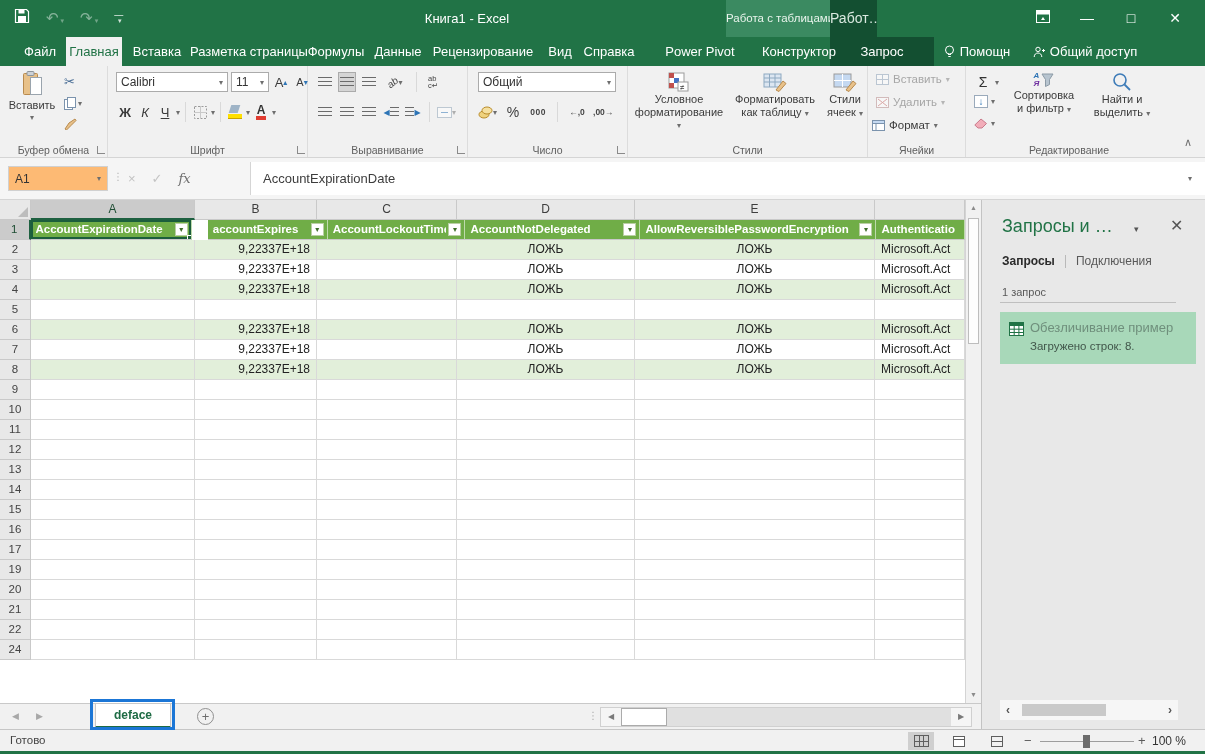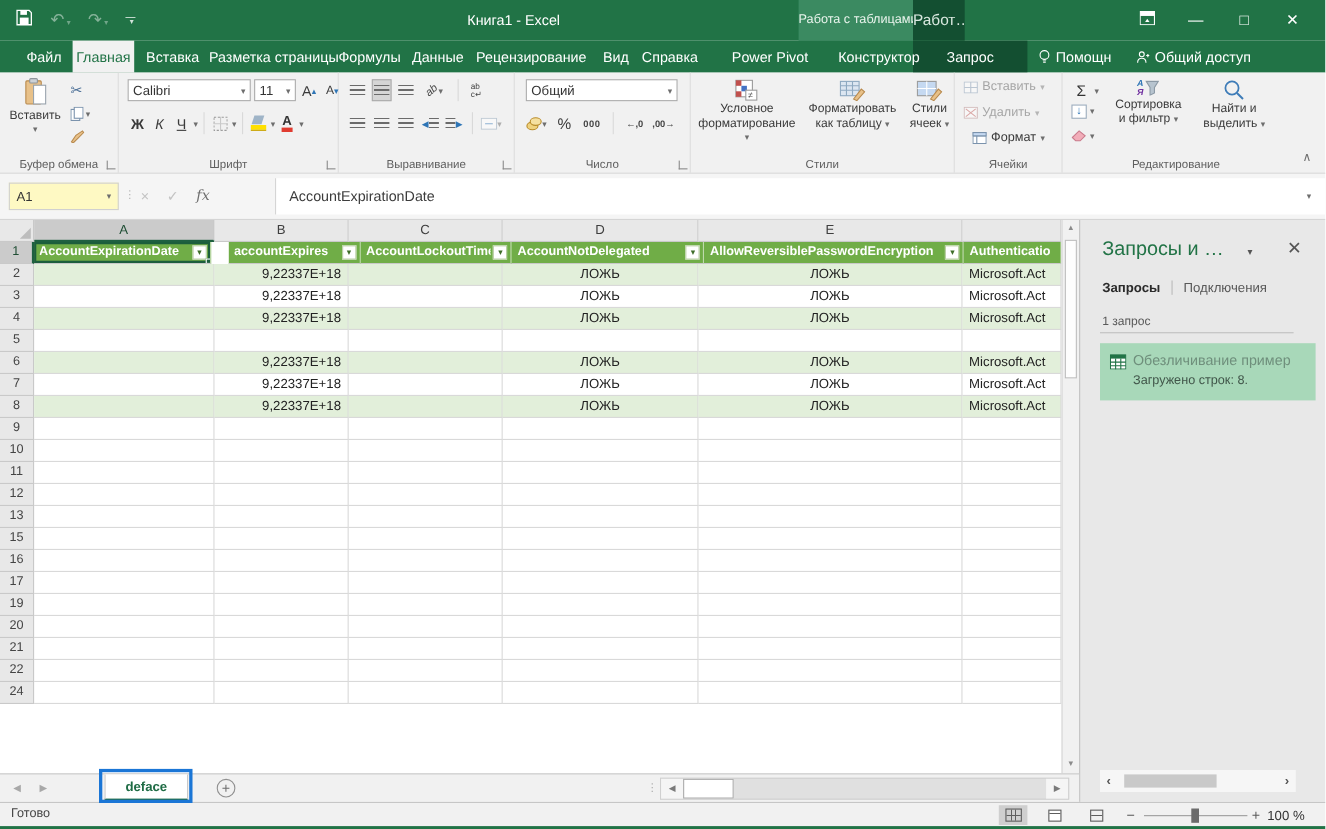--- a/index.html
+++ b/index.html
@@ -52,21 +52,21 @@
   .scis{font-style:normal;color:#4A6E96;font-size:13px;}
   .sigma{font-size:14px;color:#333;}
   .fd{font-style:normal;font-size:10px;color:#2E75B6;border:1px solid #9AAABB;width:12px;height:11px;line-height:11px;text-align:center;display:inline-block;background:#fff;}
   .disab{color:#A6A6A6;}
   .sortletters{display:inline-flex;flex-direction:column;font-size:8px;font-weight:bold;line-height:8px;}
   .sortletters .la{color:#2E75B6;} .sortletters .lya{color:#7030A0;}
   .chev{color:#707070;font-size:11px;}
 
   
   .fbar{left:0;top:158px;width:1205px;height:42px;background:#F5F5F5;border-bottom:1px solid #D5D5D5;box-sizing:border-box;}
-  .nbox{left:8px;top:8px;width:100px;height:25px;background:#fef9c3;border:1px solid #D0D0D0;display:flex;align-items:center;font-size:12px;color:#333;padding:0 6px;box-sizing:border-box;}
+  .nbox{left:8px;top:8px;width:100px;height:25px;background:#fdba74;border:1px solid #D0D0D0;display:flex;align-items:center;font-size:12px;color:#333;padding:0 6px;box-sizing:border-box;}
   .fbtns{left:128px;top:8px;height:25px;display:flex;align-items:center;gap:16px;font-size:13px;}
   .fx{font-family:"DejaVu Serif",serif;font-style:italic;color:#6F6F6F;font-size:13px;}
   .ffield{left:250px;top:4px;width:955px;height:33px;background:#fff;border-left:1px solid #D5D5D5;display:flex;align-items:center;padding-left:12px;font-size:13px;color:#3C3C3C;box-sizing:border-box;}
 
   
   .grid{left:0;top:200px;width:965px;height:503px;background:#fff;overflow:hidden;}
   .ghead{display:flex;height:20px;background:#E8E8E8;}
   .corner{width:31px;height:20px;background:#E8E8E8;border-right:1px solid #C9C9C9;border-bottom:1px solid #C9C9C9;box-sizing:border-box;position:relative;}
   .ctri{position:absolute;right:2px;bottom:2px;width:0;height:0;border-left:10px solid transparent;border-bottom:10px solid #BDBDBD;}
   .colhdrs{display:flex;}
@@ -386,21 +386,21 @@
           <i class="dd" style="color:#B5B5B5;">▾</i>
       </div>
       <div class="frow" style="left:8px;top:30px;gap:4px;">
         <svg width="13" height="11" viewBox="0 0 13 11" style="opacity:.45;">
             <rect x="0.5" y="0.5" width="12" height="10" fill="#fff" stroke="#AD7B7B"></rect>
             <path d="M2 2 l9 7 M11 2 l-9 7" stroke="#C0504D"></path>
           </svg>
         <span class="disab" style="font-size:11.5px;">Удалить</span>
           <i class="dd" style="color:#B5B5B5;">▾</i>
       </div>
-      <div class="frow" style="left:16px;top:53px;gap:4px;justify-content:flex-end;">
+      <div class="frow" style="left:4px;top:53px;gap:4px;justify-content:flex-end;">
         <svg width="13" height="11" viewBox="0 0 13 11">
             <rect x="0.5" y="0.5" width="12" height="10" fill="#fff" stroke="#7B93AD"></rect>
             <path d="M0.5 3.5 h12 M4 0.5 v10" stroke="#7B93AD"></path>
             <rect x="0.5" y="0.5" width="12" height="3" fill="#C5D9F1" stroke="#7B93AD"></rect>
           </svg>
         <span style="font-size:11.5px;color:#3B3B3B;">Формат</span>
           <i class="dd">▾</i>
       </div>
       <div class="grplabel"><span>Ячейки</span></div>
     </div>
@@ -582,20 +582,29 @@
           <div class="rownum">12</div>
           <div class="cell a-l" style="width: 164px;"></div>
           <div class="cell a-r" style="width: 122px;"></div>
           <div class="cell a-l" style="width: 140px;"></div>
           <div class="cell a-c" style="width: 178px;"></div>
           <div class="cell a-c" style="width: 240px;"></div>
           <div class="cell a-l" style="width: 90px;"></div>
         </div>
         <div class="grow">
           <div class="rownum">13</div>
+          <div class="cell a-l" style="width: 164px;"></div>
+          <div class="cell a-r" style="width: 122px;"></div>
+          <div class="cell a-l" style="width: 140px;"></div>
+          <div class="cell a-c" style="width: 178px;"></div>
+          <div class="cell a-c" style="width: 240px;"></div>
+          <div class="cell a-l" style="width: 90px;"></div>
+        </div>
+        <div class="grow">
+          <div class="rownum">14</div>
           <div class="cell a-l" style="width: 164px;"></div>
           <div class="cell a-r" style="width: 122px;"></div>
           <div class="cell a-l" style="width: 140px;"></div>
           <div class="cell a-c" style="width: 178px;"></div>
           <div class="cell a-c" style="width: 240px;"></div>
           <div class="cell a-l" style="width: 90px;"></div>
         </div>
         <div class="grow">
           <div class="rownum">15</div>
           <div class="cell a-l" style="width: 164px;"></div>

